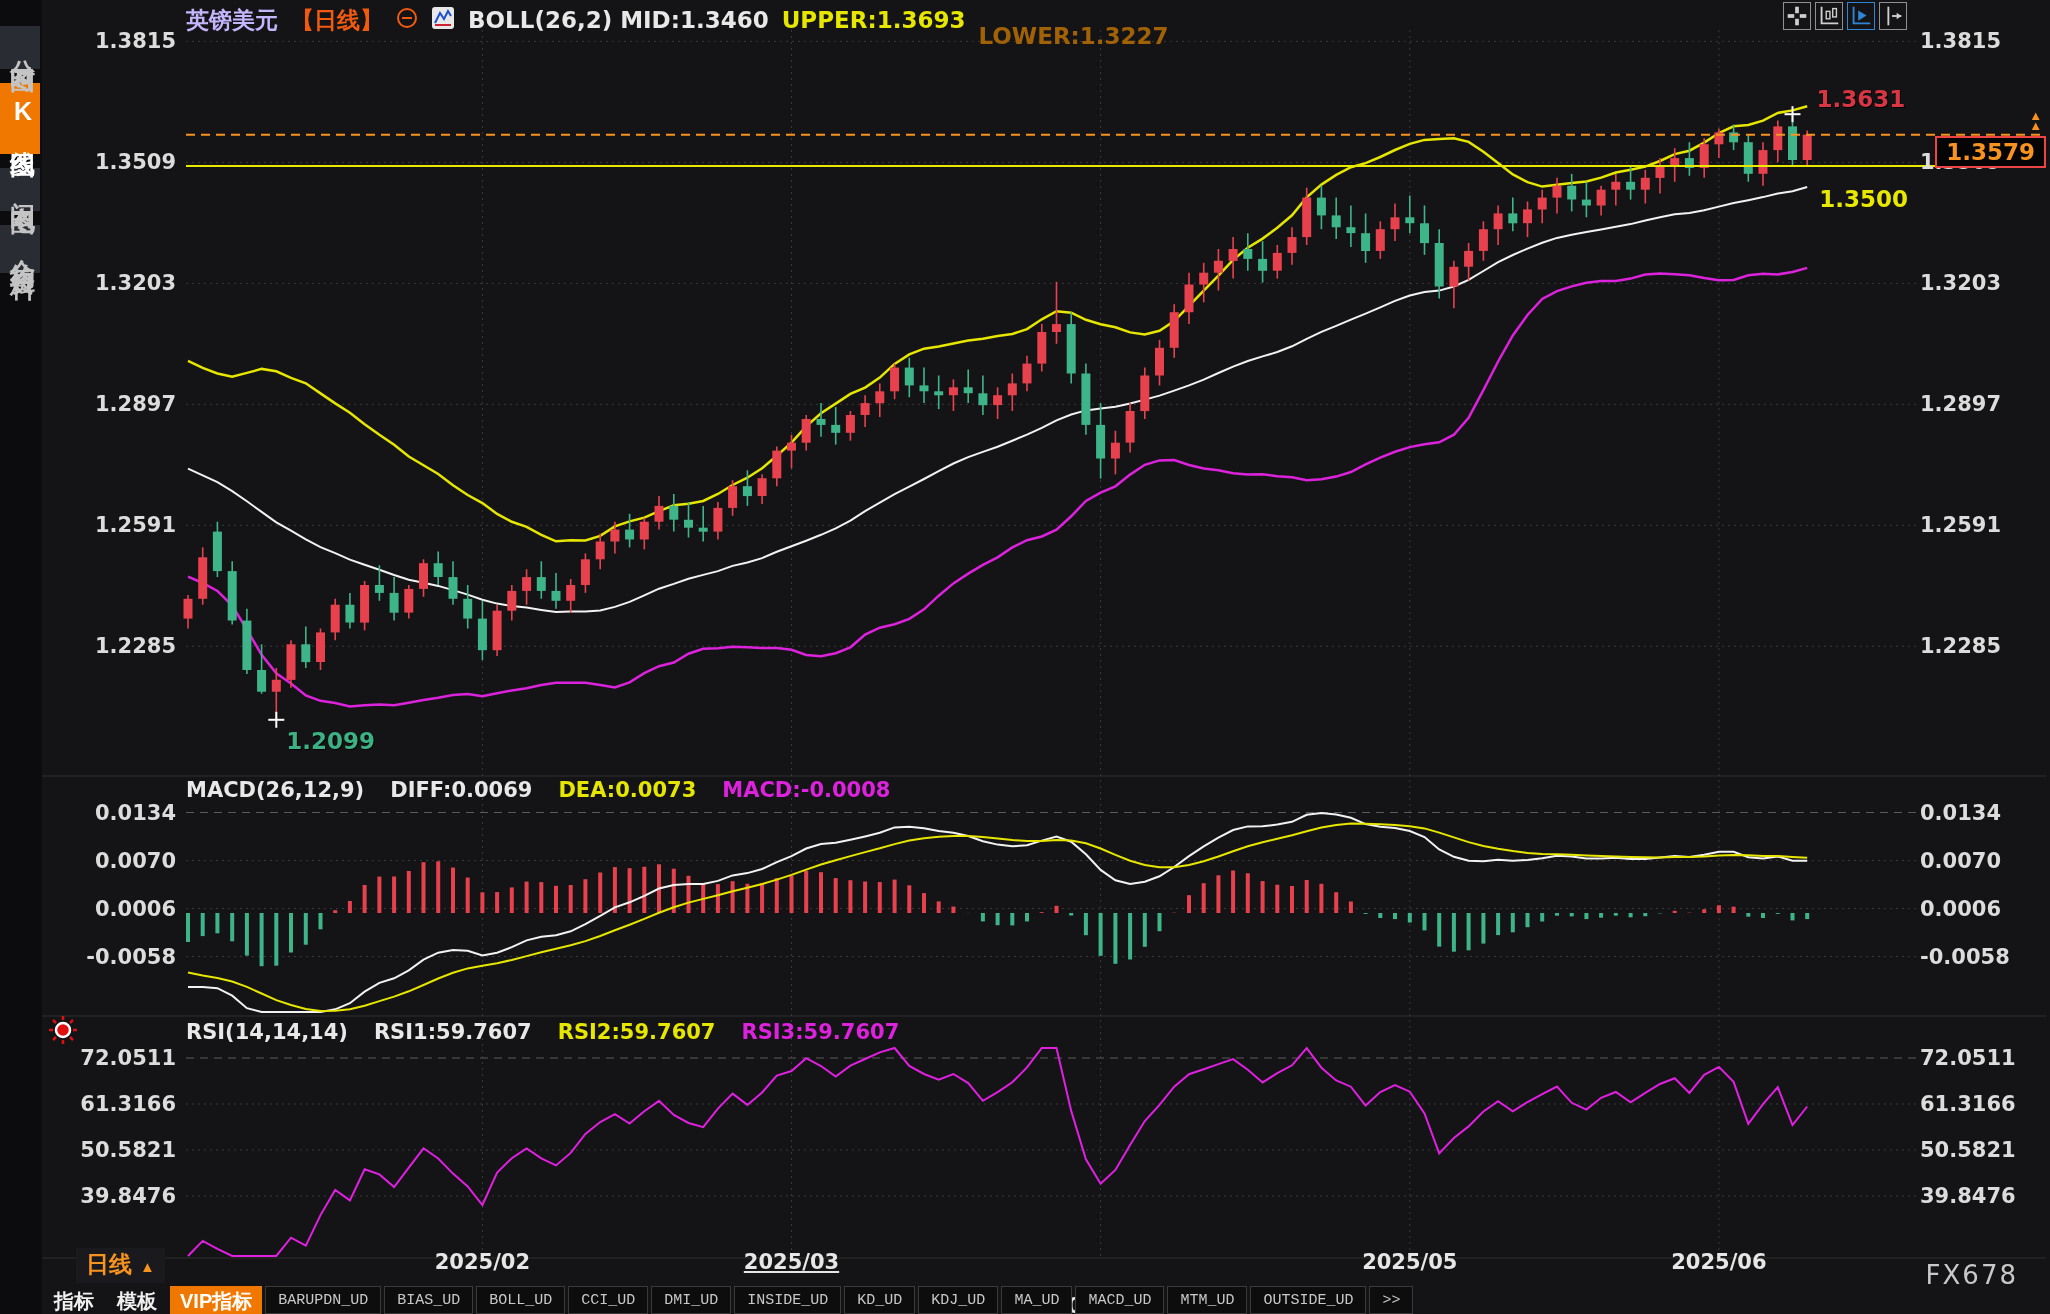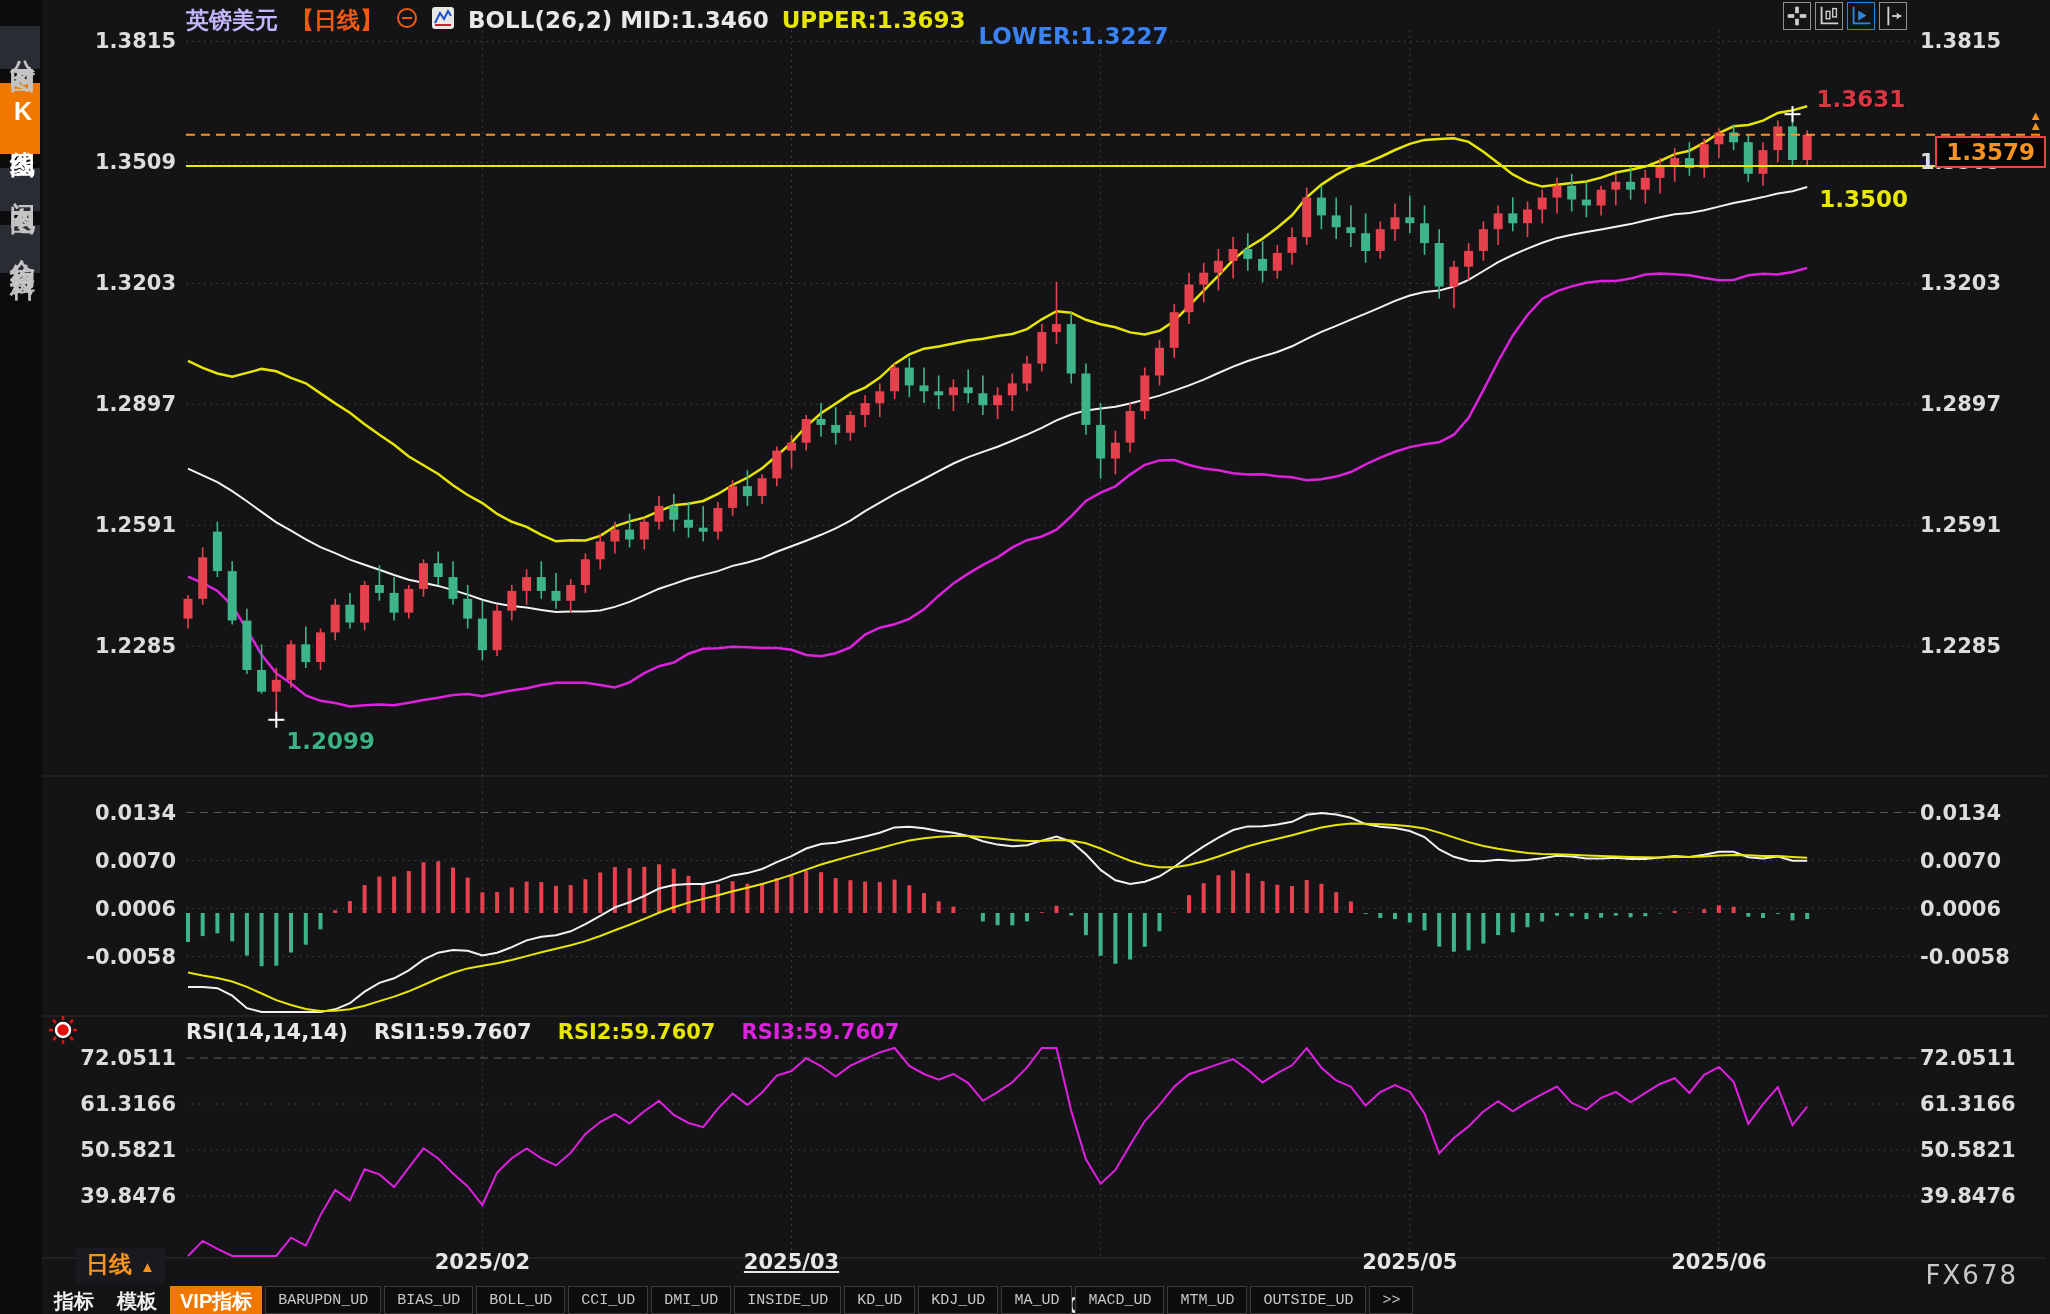--- a/index.html
+++ b/index.html
@@ -12,21 +12,21 @@
            padding:14px 0;margin:0 0 14px 0;cursor:pointer;}
   .sb-first{margin-top:26px;}
   .sb-active{background:#f07800;color:#ffffff;}
   
   .title-row{position:absolute;left:186px;top:4px;height:32px;display:flex;align-items:center;gap:13px;
              font:600 23px "DejaVu Sans","Liberation Sans",sans-serif;white-space:nowrap;}
   .t-sym{color:#c4b5fd;}
   .t-period{color:#f25a10;cursor:pointer;}
   .t-boll{color:#e8e8e8;}
   .t-upper{color:#e6e600;}
-  .t-lower{color:#3b82f6;margin-top:32px;}
+  .t-lower{color:#a16207;margin-top:32px;}
   
   .tr-buttons{position:absolute;left:1783px;top:2px;display:flex;gap:4px;}
   .tr-btn{width:28px;height:28px;background:#141416;border:1px solid #909090;box-sizing:border-box;
           display:flex;align-items:center;justify-content:center;cursor:pointer;}
   .tr-btn.active{border-color:#2f86d6;}
   
   .axis-label{position:absolute;font:700 21px "DejaVu Sans","Liberation Sans",sans-serif;color:#dcdcdc;
               height:24px;line-height:24px;white-space:nowrap;}
   .axis-left{left:58px;width:118px;text-align:right;}
   .axis-right{left:1920px;width:128px;text-align:left;}
@@ -532,20 +532,26 @@
 
   <div class="hi-label" id="label-high" style="left: 1816.5px; top: 86.2px;">1.3631</div>
   <div class="lo-label" id="label-low" style="left: 286.3px; top: 727.8px;">1.2099</div>
   <div class="lvl-label" id="label-level" style="top: 142px;">1.3500</div>
   <div class="price-box" id="price-box" style="top: 135.7px;">1.3579</div>
   <div class="scroll-arrows" id="scroll-arrows" style="top: 110.7px;">
       <span>▲</span>
       <span>▲</span>
     </div>
 
+  <div class="ind-row" id="macd-row" style="top:778px">
+    <span class="iw">MACD(26,12,9)</span>
+    <span class="iw">DIFF:0.0069</span>
+    <span class="iy">DEA:0.0073</span>
+    <span class="im">MACD:-0.0008</span>
+  </div>
 
   <div class="ind-row" id="rsi-row" style="top:1020px">
     <span class="iw">RSI(14,14,14)</span>
     <span class="iw">RSI1:59.7607</span>
     <span class="iy">RSI2:59.7607</span>
     <span class="im">RSI3:59.7607</span>
   </div>
 
   <div class="sun-icon">
     <svg width="38" height="32">

